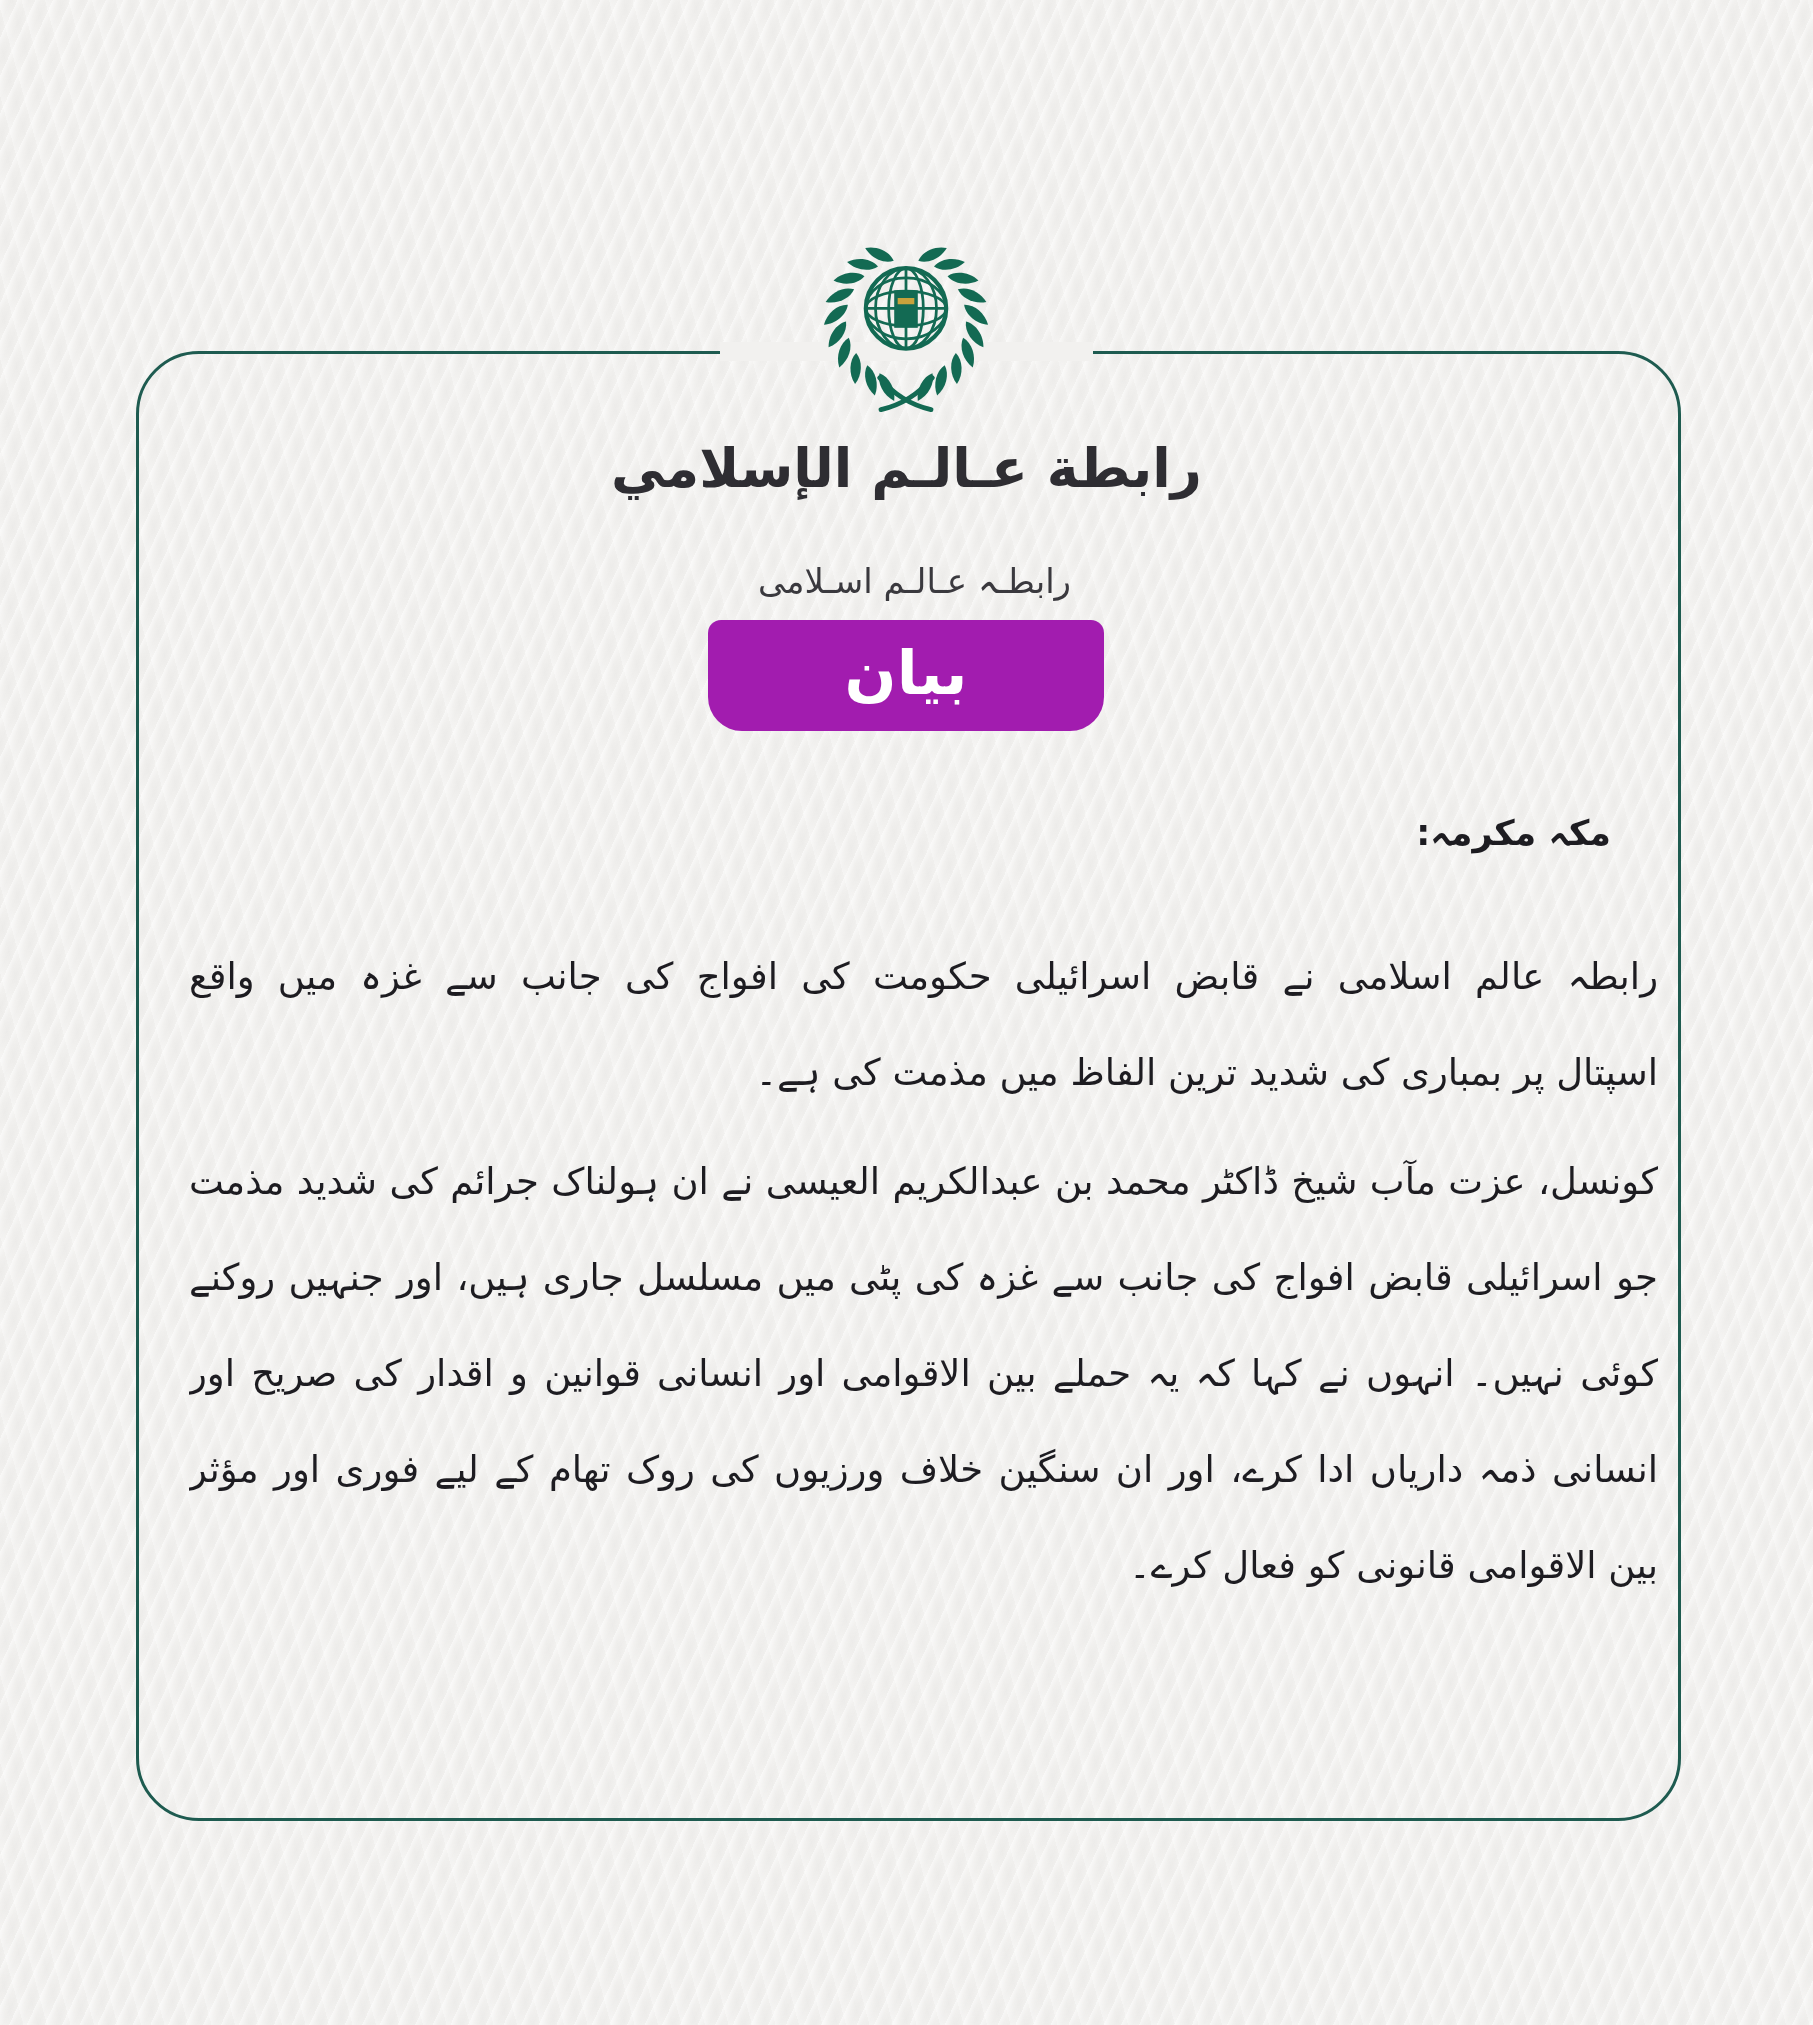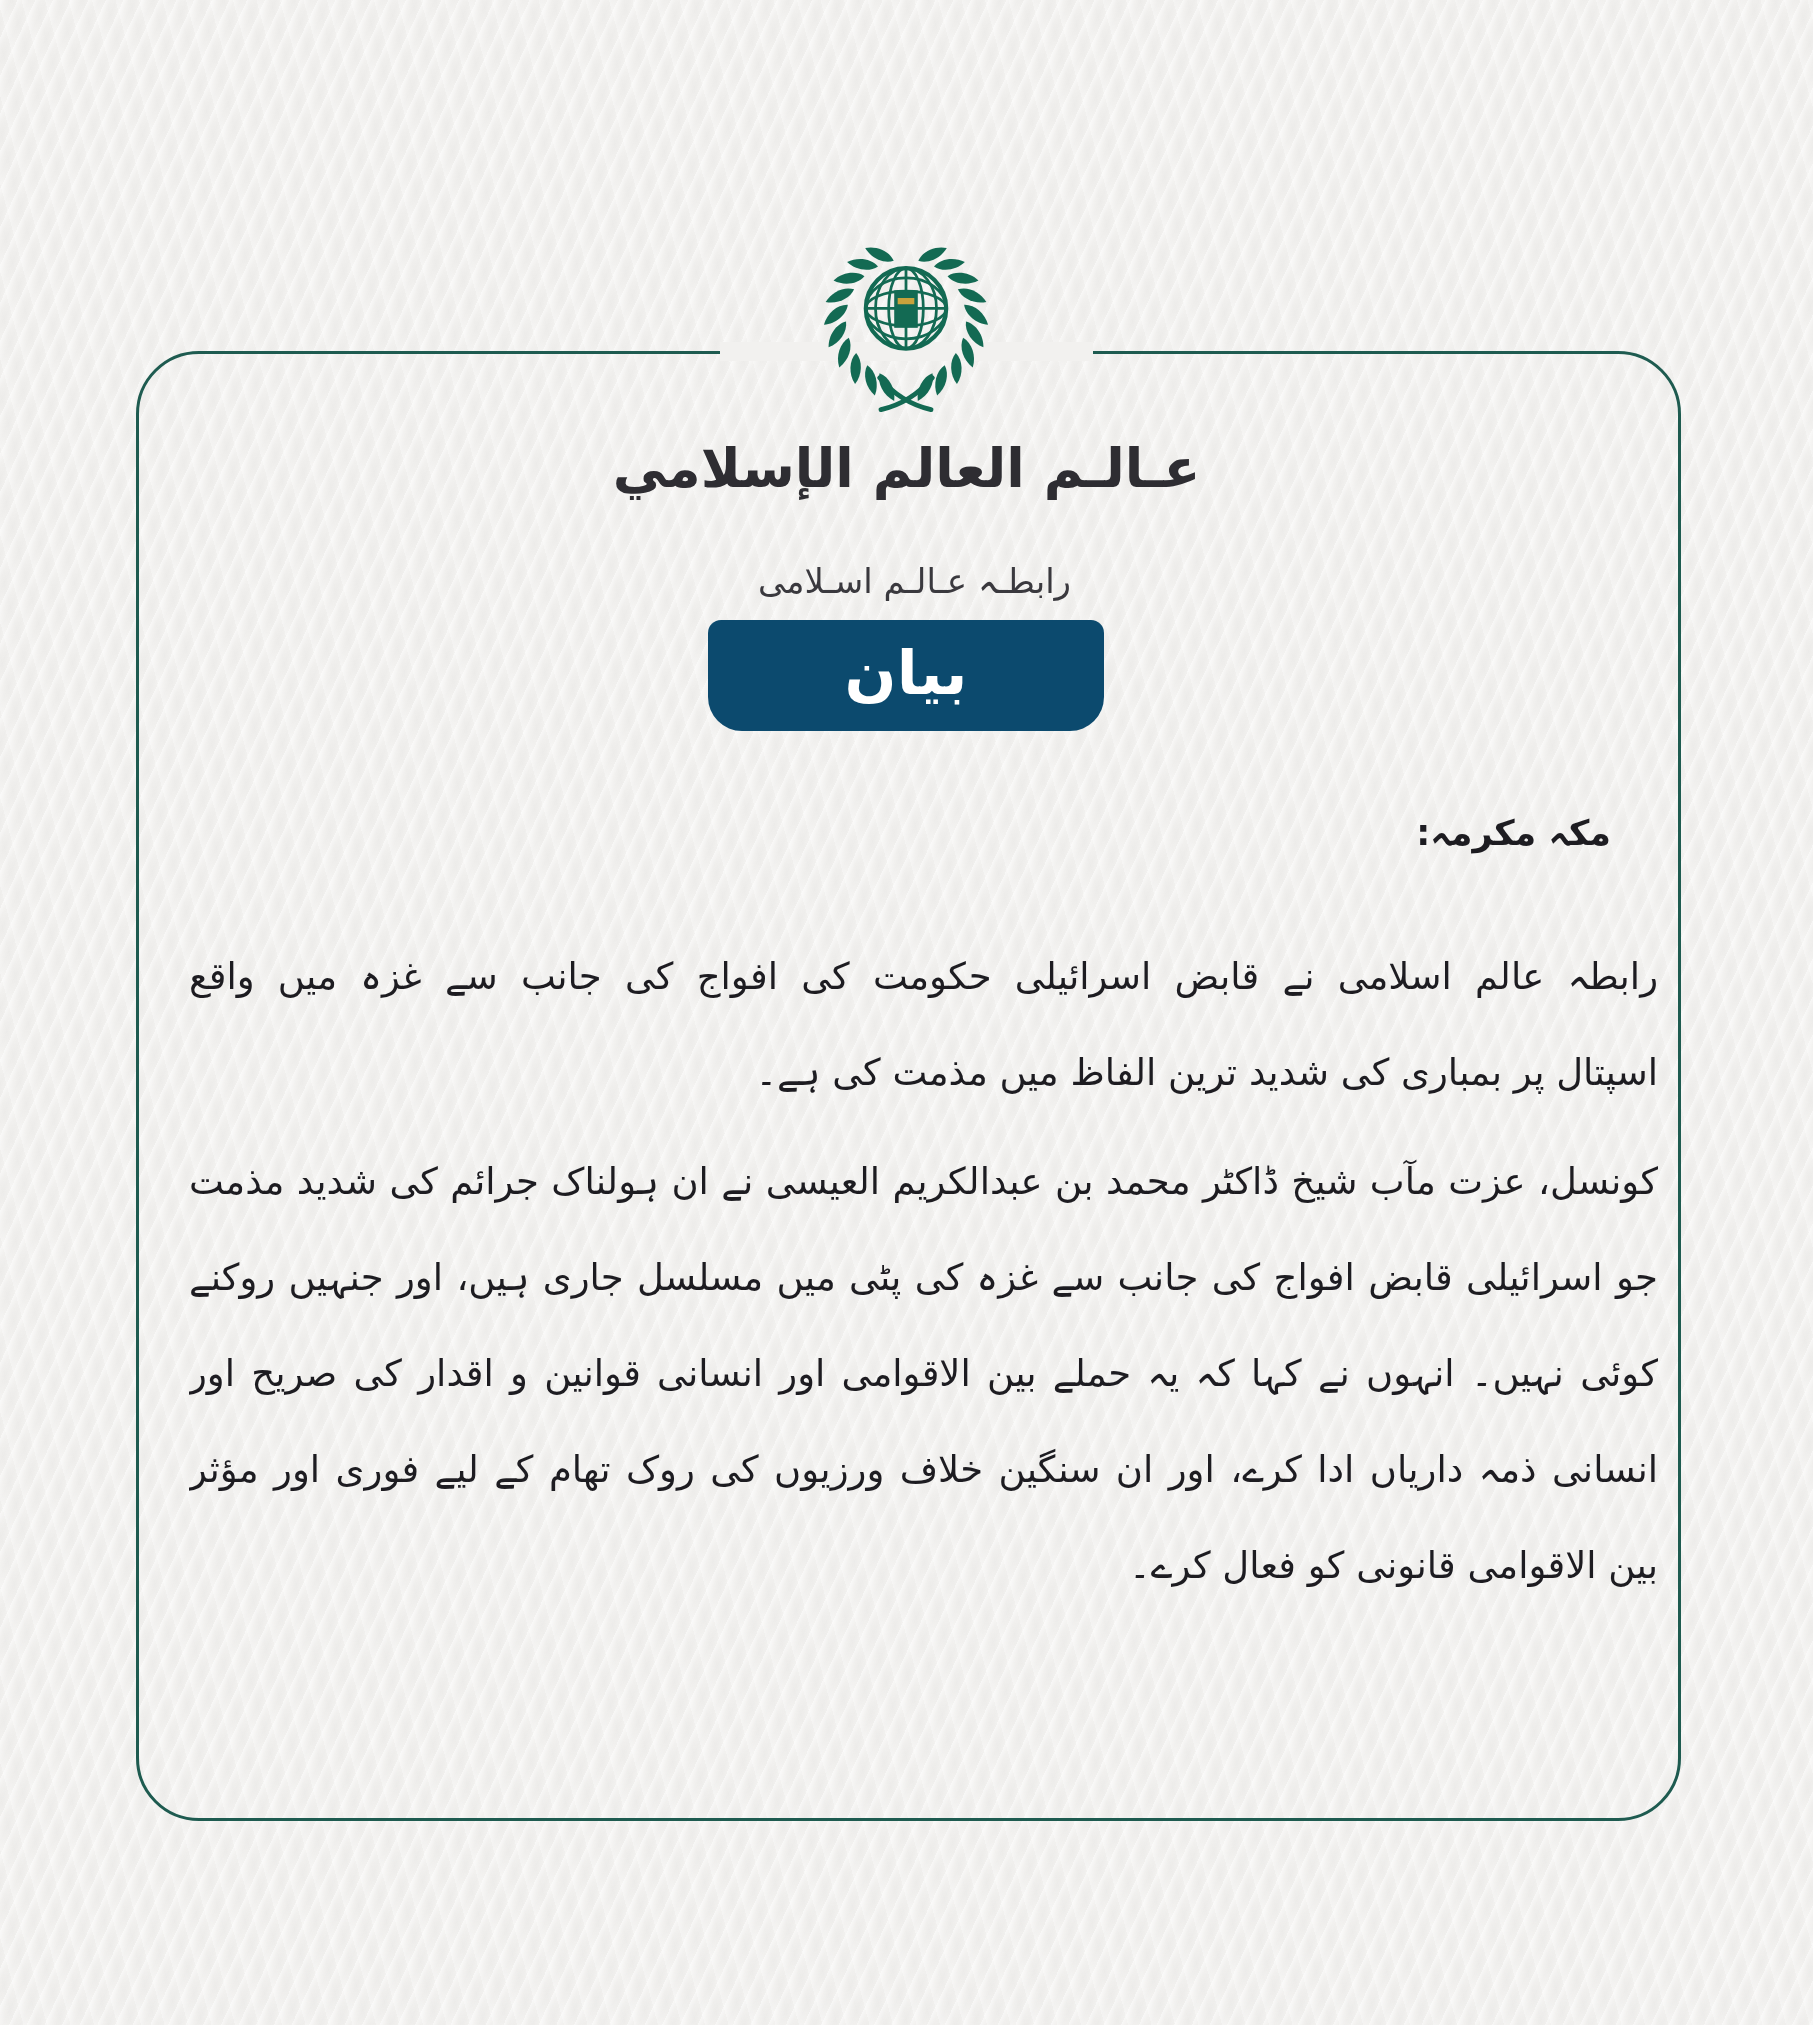--- a/index.html
+++ b/index.html
@@ -57,21 +57,21 @@
     direction: rtl;
     font-size: 34px;
     color: #3a393e;
     white-space: nowrap;
     margin-left: 8px;
   }
   .banner {
     position: absolute;
     left: 708px; top: 620px;
     width: 396px; height: 111px;
-    background: #0c4a6e;
+    background: #a21caf;
     border-radius: 13px 13px 34px 34px;
     display: flex;
     align-items: center;
     justify-content: center;
   }
   .banner-label {
     color: #ffffff;
     font-size: 61px;
     font-weight: bold;
     direction: rtl;
@@ -164,21 +164,21 @@
         <line x1="0" y1="-58" x2="0" y2="58" stroke="#136a53" stroke-width="4"></line>
         <line x1="-58" y1="0" x2="58" y2="0" stroke="#136a53" stroke-width="4"></line>
         <g>
           <rect x="-17" y="-26" width="34" height="54" fill="#136a53"></rect>
           <rect x="-12" y="-15" width="24" height="9" fill="#c9a23c"></rect>
         </g>
       </g>
     </svg>
   </div>
 
-  <div class="org-title">عـالـم العالم الإسلامي</div>
+  <div class="org-title">رابطة عـالـم الإسلامي</div>
   <div class="org-subtitle">رابطـہ عـالـم اسـلامی</div>
 
   <div class="banner">
     <div class="banner-label">بیان</div>
   </div>
 
   <div class="body">
     <div class="dateline">مکہ مکرمہ:</div>
 
     <div class="para first">

